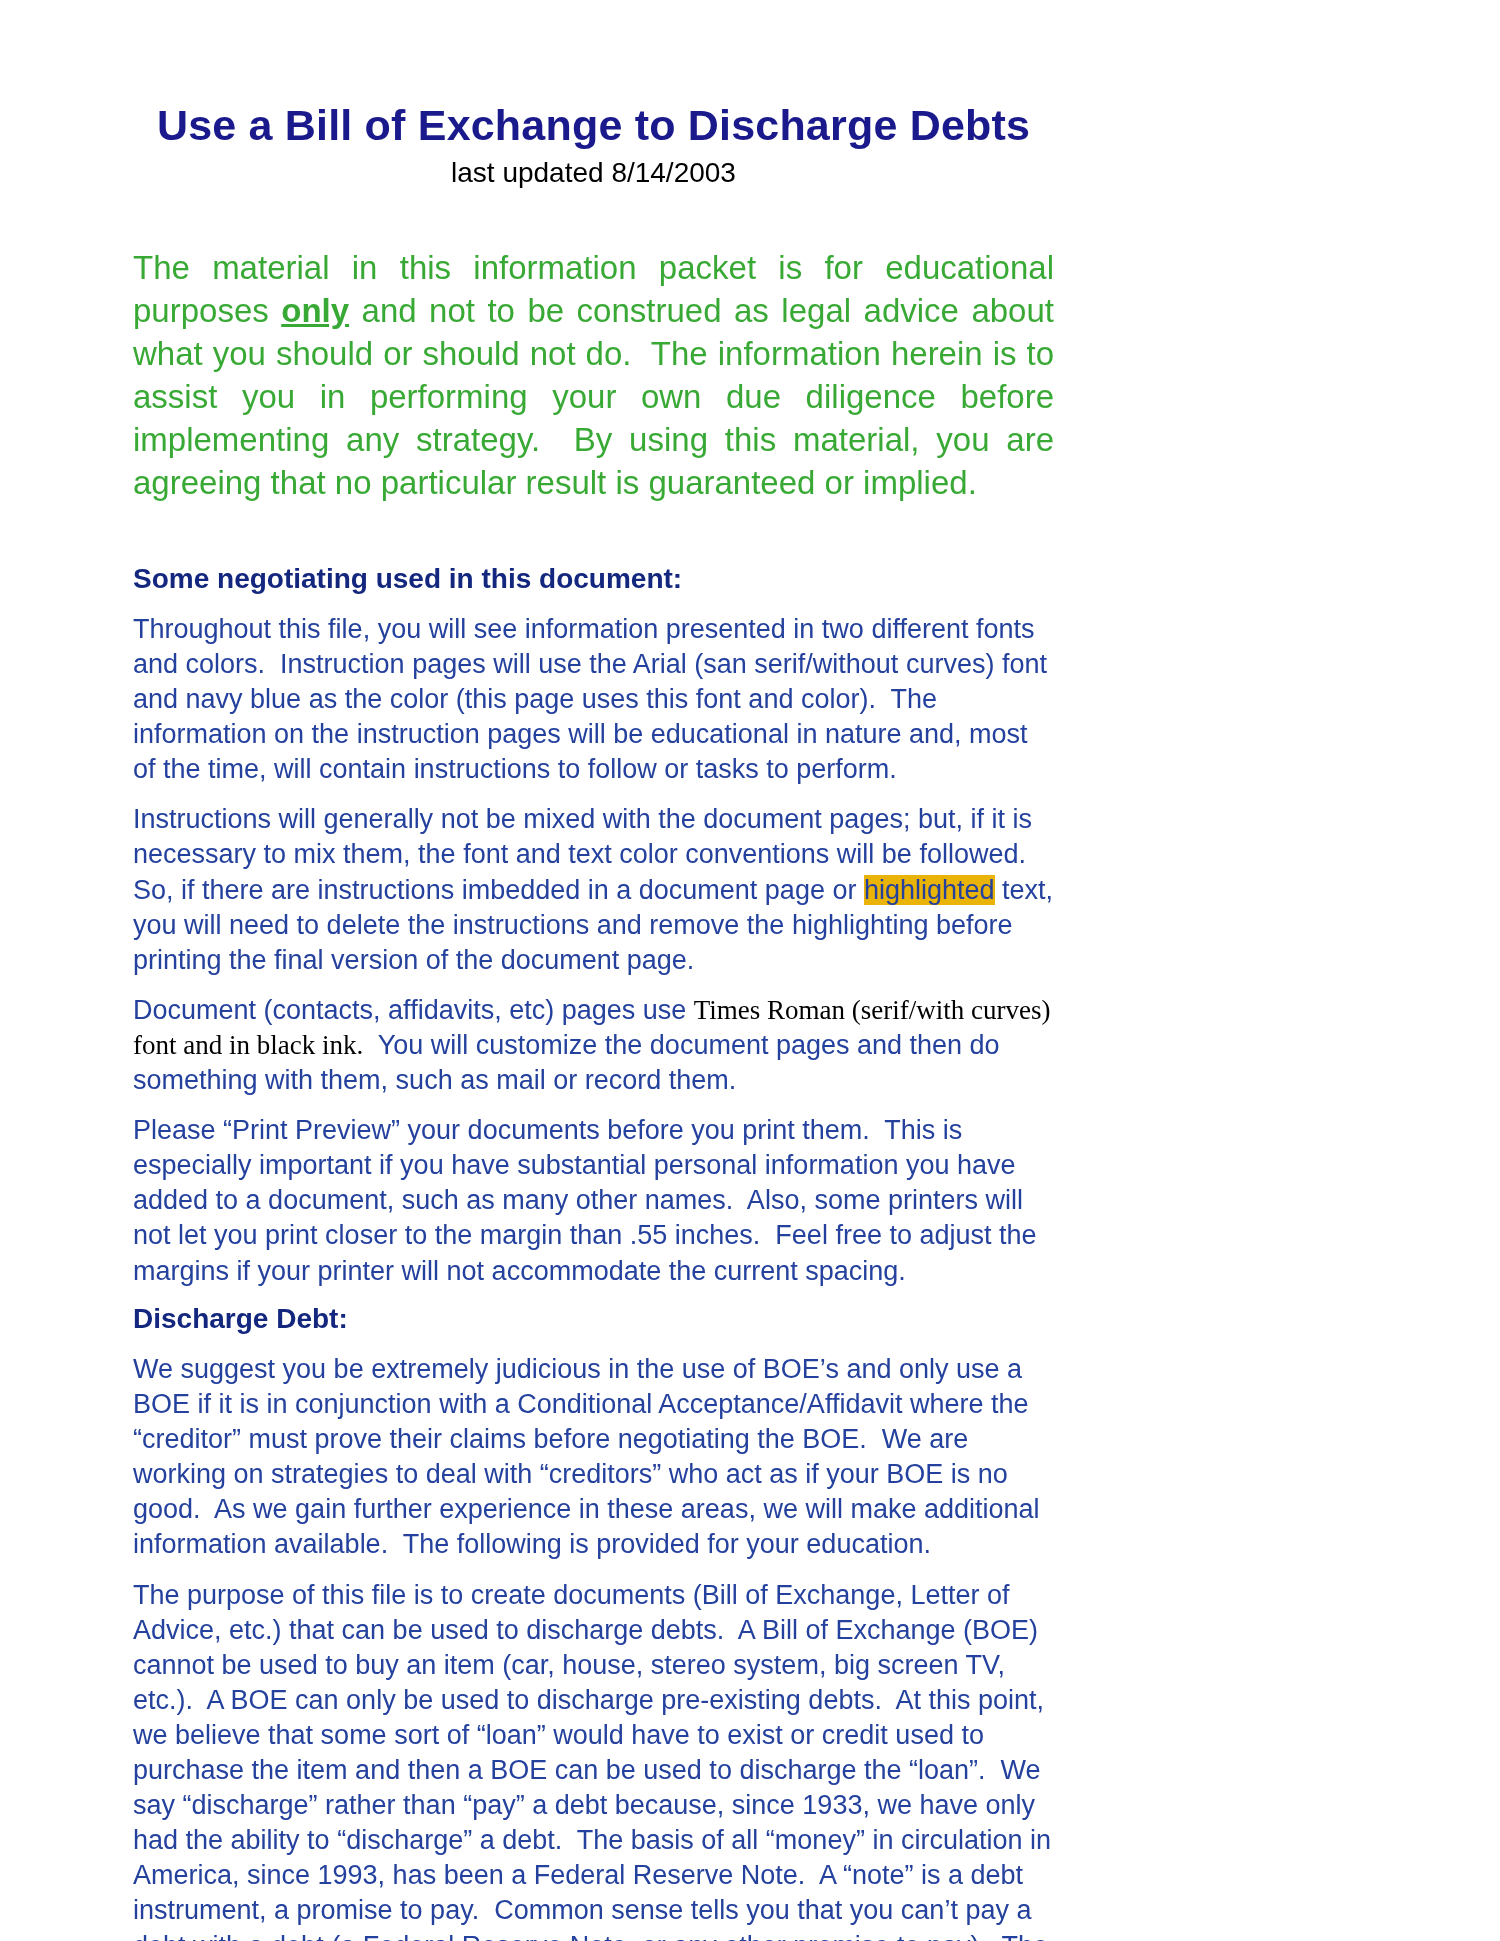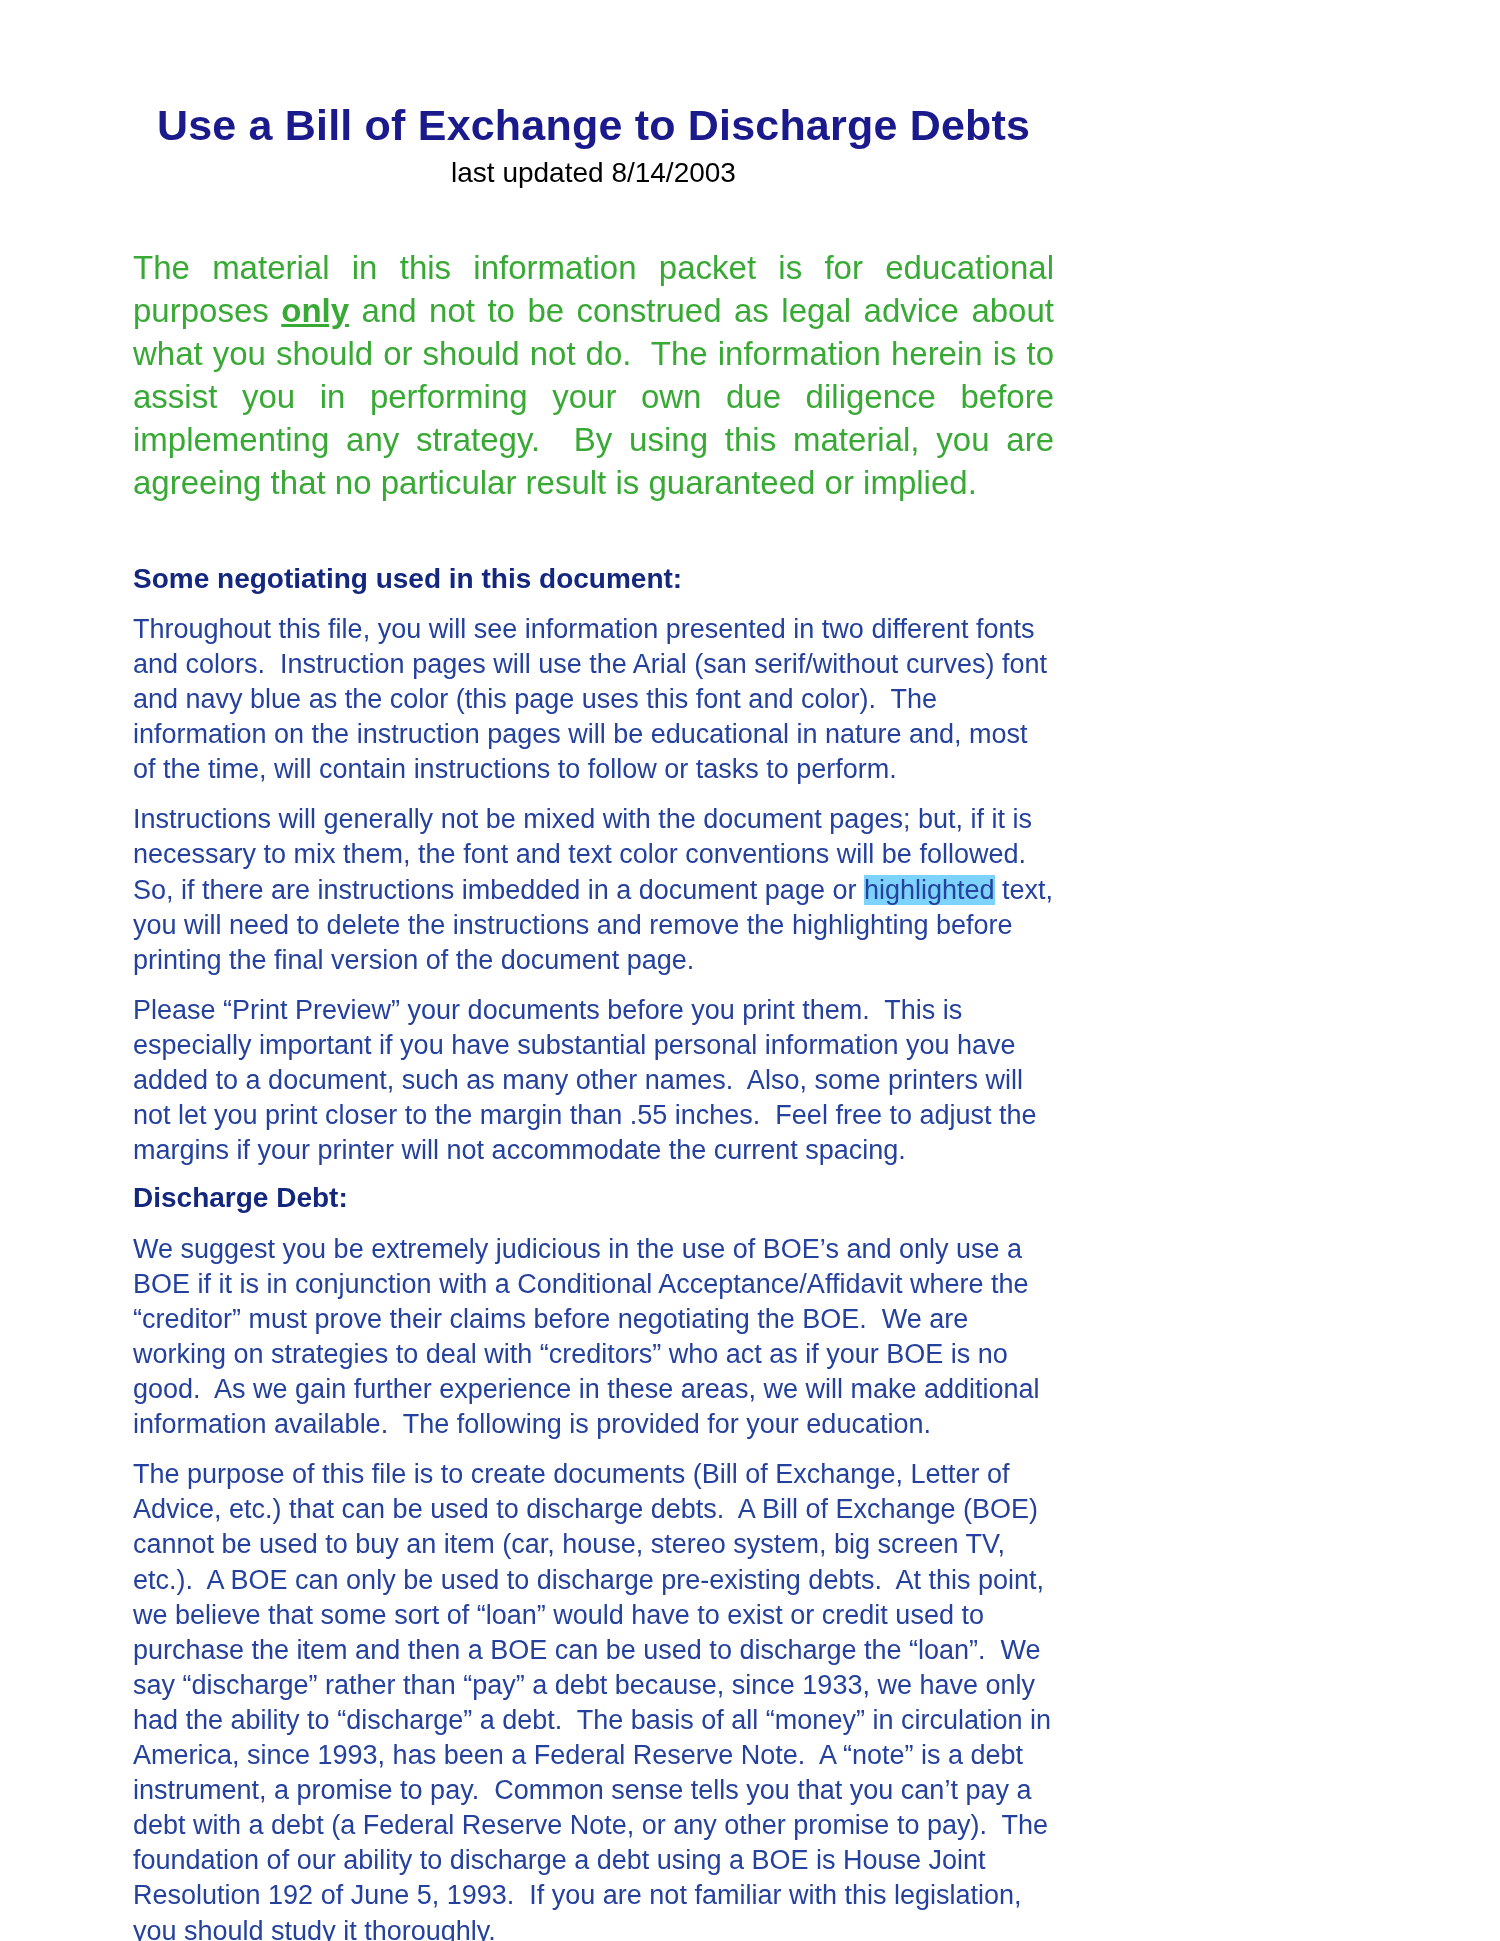--- a/index.html
+++ b/index.html
@@ -57,21 +57,21 @@
   }
   p.body-par {
     margin-top: 15px;
     font-size: 27px;
     line-height: 1.3;
     color: #24419e;
     text-align: left;
     white-space: pre-wrap;
   }
   .highlight {
-    background: #7dd3fc;
+    background: #eab308;
   }
   .serif-run {
     font-family: "Liberation Serif", "DejaVu Serif", serif;
     color: #000000;
   }
 </style>
 </head>
 <body>
 
 <div class="page">
@@ -80,20 +80,21 @@
   <div class="doc-subtitle">last updated 8/14/2003</div>
 
   <p class="disclaimer"><span>The material in this information packet is for educational purposes </span><span class="em-ul">only</span><span> and not to be construed as legal advice about what you should or should not do.  The information herein is to assist you in performing your own due diligence before implementing any strategy.  By using this material, you are agreeing that no particular result is guaranteed or implied.</span></p>
 
   <h2 class="section-heading">Some negotiating used in this document:</h2>
 
   <p class="body-par">Throughout this file, you will see information presented in two different fonts and colors.  Instruction pages will use the Arial (san serif/without curves) font and navy blue as the color (this page uses this font and color).  The information on the instruction pages will be educational in nature and, most of the time, will contain instructions to follow or tasks to perform.</p>
 
   <p class="body-par"><span>Instructions will generally not be mixed with the document pages; but, if it is necessary to mix them, the font and text color conventions will be followed.  So, if there are instructions imbedded in a document page or </span><span class="highlight">highlighted</span><span> text, you will need to delete the instructions and remove the highlighting before printing the final version of the document page.</span></p>
 
+  <p class="body-par"><span>Document (contacts, affidavits, etc) pages use </span><span class="serif-run">Times Roman (serif/with curves) font and in black ink.</span><span>  You will customize the document pages and then do something with them, such as mail or record them.</span></p>
 
   <p class="body-par">Please “Print Preview” your documents before you print them.  This is especially important if you have substantial personal information you have added to a document, such as many other names.  Also, some printers will not let you print closer to the margin than .55 inches.  Feel free to adjust the margins if your printer will not accommodate the current spacing.</p>
 
   <h2 class="section-heading tight">Discharge Debt:</h2>
 
   <p class="body-par">We suggest you be extremely judicious in the use of BOE’s and only use a BOE if it is in conjunction with a Conditional Acceptance/Affidavit where the “creditor” must prove their claims before negotiating the BOE.  We are working on strategies to deal with “creditors” who act as if your BOE is no good.  As we gain further experience in these areas, we will make additional information available.  The following is provided for your education.</p>
 
   <p class="body-par">The purpose of this file is to create documents (Bill of Exchange, Letter of Advice, etc.) that can be used to discharge debts.  A Bill of Exchange (BOE) cannot be used to buy an item (car, house, stereo system, big screen TV, etc.).  A BOE can only be used to discharge pre-existing debts.  At this point, we believe that some sort of “loan” would have to exist or credit used to purchase the item and then a BOE can be used to discharge the “loan”.  We say “discharge” rather than “pay” a debt because, since 1933, we have only had the ability to “discharge” a debt.  The basis of all “money” in circulation in America, since 1993, has been a Federal Reserve Note.  A “note” is a debt instrument, a promise to pay.  Common sense tells you that you can’t pay a debt with a debt (a Federal Reserve Note, or any other promise to pay).  The foundation of our ability to discharge a debt using a BOE is House Joint Resolution 192 of June 5, 1993.  If you are not familiar with this legislation, you should study it thoroughly.</p>
 
 </div>

